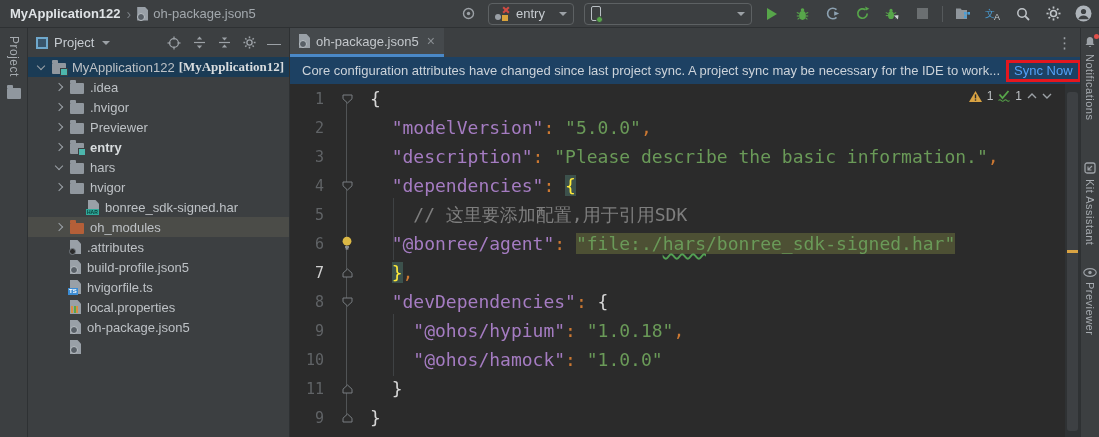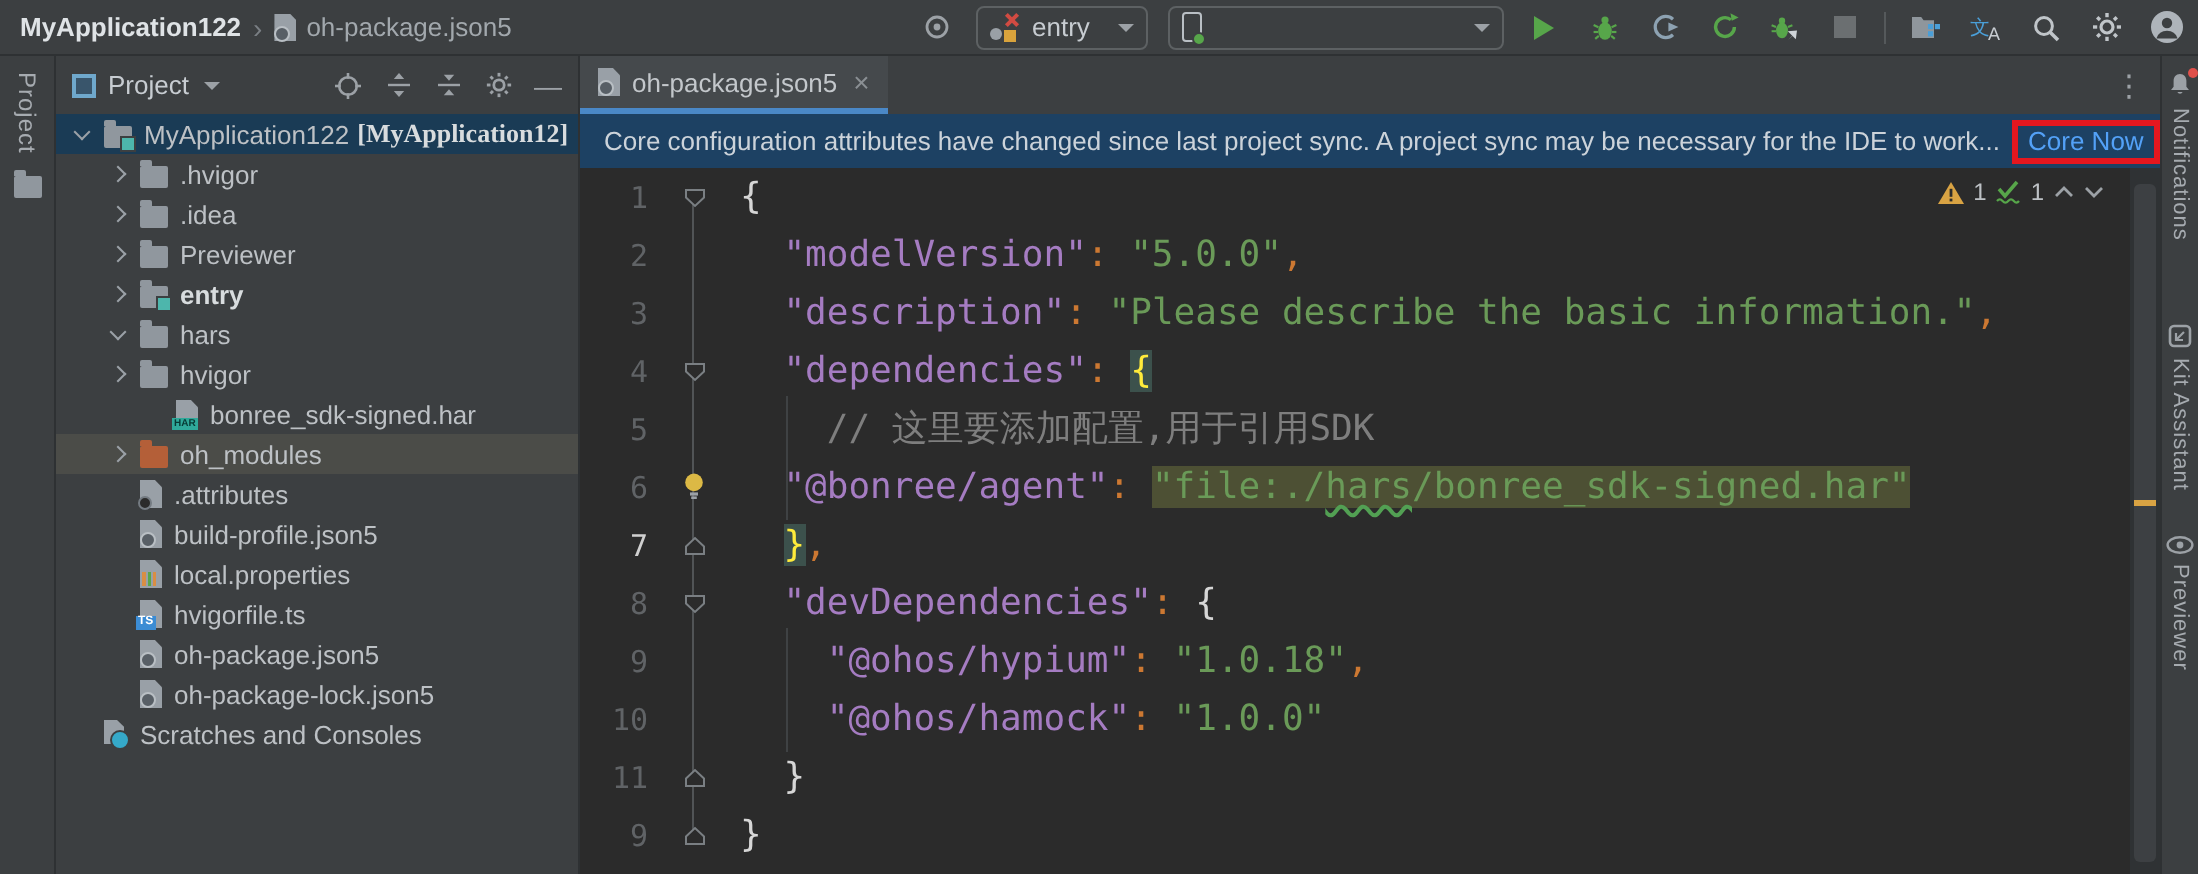--- a/index.html
+++ b/index.html
@@ -291,27 +291,27 @@
             <span style="width: 10px; flex: 0 0 auto;"></span>
             <span class="chev open"></span>
             <span class="ticon ic-folder badge"></span>
             <span class="lbl">MyApplication122</span>
             <span class="sfx">[MyApplication12]</span>
           </div>
           <div class="trow">
             <span style="width: 28px; flex: 0 0 auto;"></span>
             <span class="chev"></span>
             <span class="ticon ic-folder"></span>
-            <span class="lbl">.hvigor</span>
+            <span class="lbl">.idea</span>
           </div>
           <div class="trow">
             <span style="width: 28px; flex: 0 0 auto;"></span>
             <span class="chev"></span>
             <span class="ticon ic-folder"></span>
-            <span class="lbl">.idea</span>
+            <span class="lbl">.hvigor</span>
           </div>
           <div class="trow">
             <span style="width: 28px; flex: 0 0 auto;"></span>
             <span class="chev"></span>
             <span class="ticon ic-folder"></span>
             <span class="lbl">Previewer</span>
           </div>
           <div class="trow">
             <span style="width: 28px; flex: 0 0 auto;"></span>
             <span class="chev"></span>
@@ -350,63 +350,56 @@
           </div>
           <div class="trow">
             <span style="width: 28px; flex: 0 0 auto;"></span>
             <span class="chev-space"></span>
             <span class="ticon ic-page json5"></span>
             <span class="lbl">build-profile.json5</span>
           </div>
           <div class="trow">
             <span style="width: 28px; flex: 0 0 auto;"></span>
             <span class="chev-space"></span>
+            <span class="ticon ic-page ts"></span>
+            <span class="lbl">hvigorfile.ts</span>
+          </div>
+          <div class="trow">
+            <span style="width: 28px; flex: 0 0 auto;"></span>
+            <span class="chev-space"></span>
             <span class="ticon ic-page props"></span>
             <span class="lbl">local.properties</span>
           </div>
           <div class="trow">
             <span style="width: 28px; flex: 0 0 auto;"></span>
             <span class="chev-space"></span>
-            <span class="ticon ic-page ts"></span>
-            <span class="lbl">hvigorfile.ts</span>
-          </div>
-          <div class="trow">
-            <span style="width: 28px; flex: 0 0 auto;"></span>
-            <span class="chev-space"></span>
             <span class="ticon ic-page json5"></span>
             <span class="lbl">oh-package.json5</span>
           </div>
           <div class="trow">
             <span style="width: 28px; flex: 0 0 auto;"></span>
             <span class="chev-space"></span>
             <span class="ticon ic-page json5"></span>
-            <span class="lbl">oh-package-lock.json5</span>
-          </div>
-          <div class="trow">
-            <span style="width: 10px; flex: 0 0 auto;"></span>
-            <span class="chev-space"></span>
-            <span class="ticon ic-scratch"></span>
-            <span class="lbl">Scratches and Consoles</span>
           </div>
         </div>
     </div>
 
     <div class="editor-col">
       <div class="tabbar">
         <div class="etab">
           <span class="ticon ic-page json5"></span>
           <span>oh-package.json5</span>
           <span class="close">×</span>
         </div>
         <span class="kebab">⋮</span>
       </div>
 
       <div class="banner">
         <span>Core configuration attributes have changed since last project sync. A project sync may be necessary for the IDE to work...</span>
-        <span class="redbox"><a class="sync-link">Core Now</a></span>
+        <span class="redbox"><a class="sync-link">Sync Now</a></span>
       </div>
 
       <div class="code" id="code-area">
         <div class="fold-vline"></div>
         <div id="code-lines">
             <div class="cl">
               <span class="ln">1</span>
               <span class="foldc">
                 <svg width="11" height="10" viewBox="0 0 11 10">
                   <path d="M1 1h9v3.8L5.5 9 1 4.8z" fill="#2b2b2b" stroke="#7a7f83"></path>

